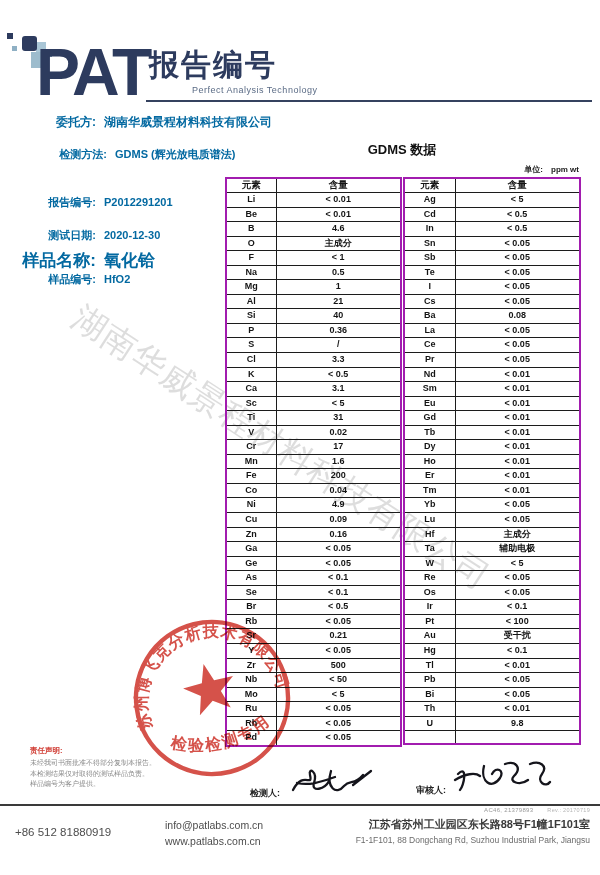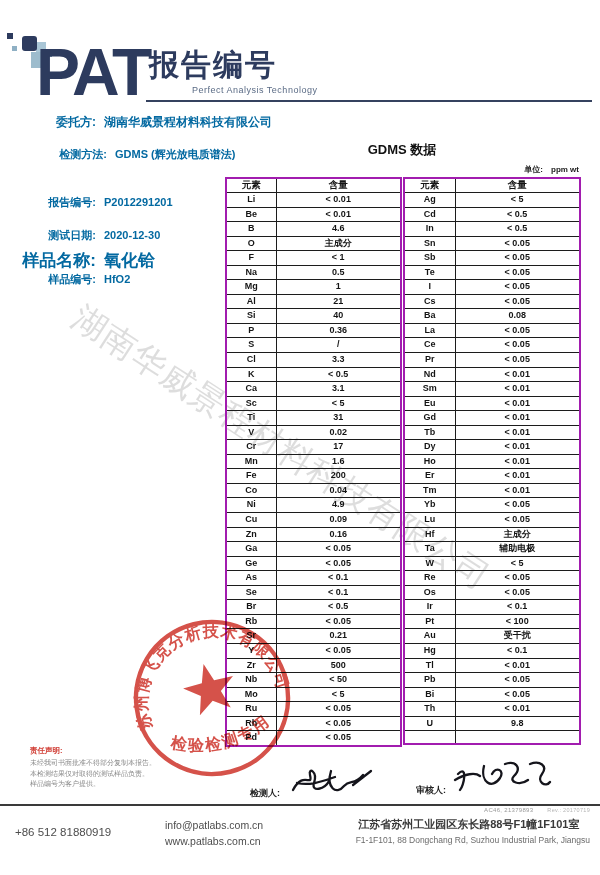--- a/index.html
+++ b/index.html
@@ -54,21 +54,21 @@
   
   .sig-label { font-size:9px; font-weight:bold; color:#222; z-index:2; }
   .sig { z-index:2; }
 
   
   .footer-rule { left:0; top:804px; width:600px; height:2px; background:#3a3a3a; }
   .doc-code { top:807px; right:10px; font-size:6px; color:#999; letter-spacing:0.3px; }
   .doc-code .rev { margin-left:14px; font-size:5.5px; color:#b5b5b5; }
   .f-phone { left:15px; top:826px; font-size:11.5px; color:#4d4d4d; }
   .f-mail  { left:165px; top:817px; font-size:10.5px; color:#4d4d4d; line-height:16px; }
-  .f-addr  { right:10px; top:817px; text-align:center; }
+  .f-addr  { right:10px; top:817px; text-align:right; }
   .f-addr .cn { font-size:11px; color:#3a3a3a; font-weight:bold; }
   .f-addr .en { font-size:8.5px; color:#6b6b6b; margin-top:3px;margin-left:8px; }
 </style>
 </head>
 <body>
 
 <div class="abs watermark">湖南华威景程材料科技有限公司</div>
 
 <div>
   <div class="sq" style="left:7px;top:33px;width:6px;height:6px;background:#2d3b5e;"></div>

